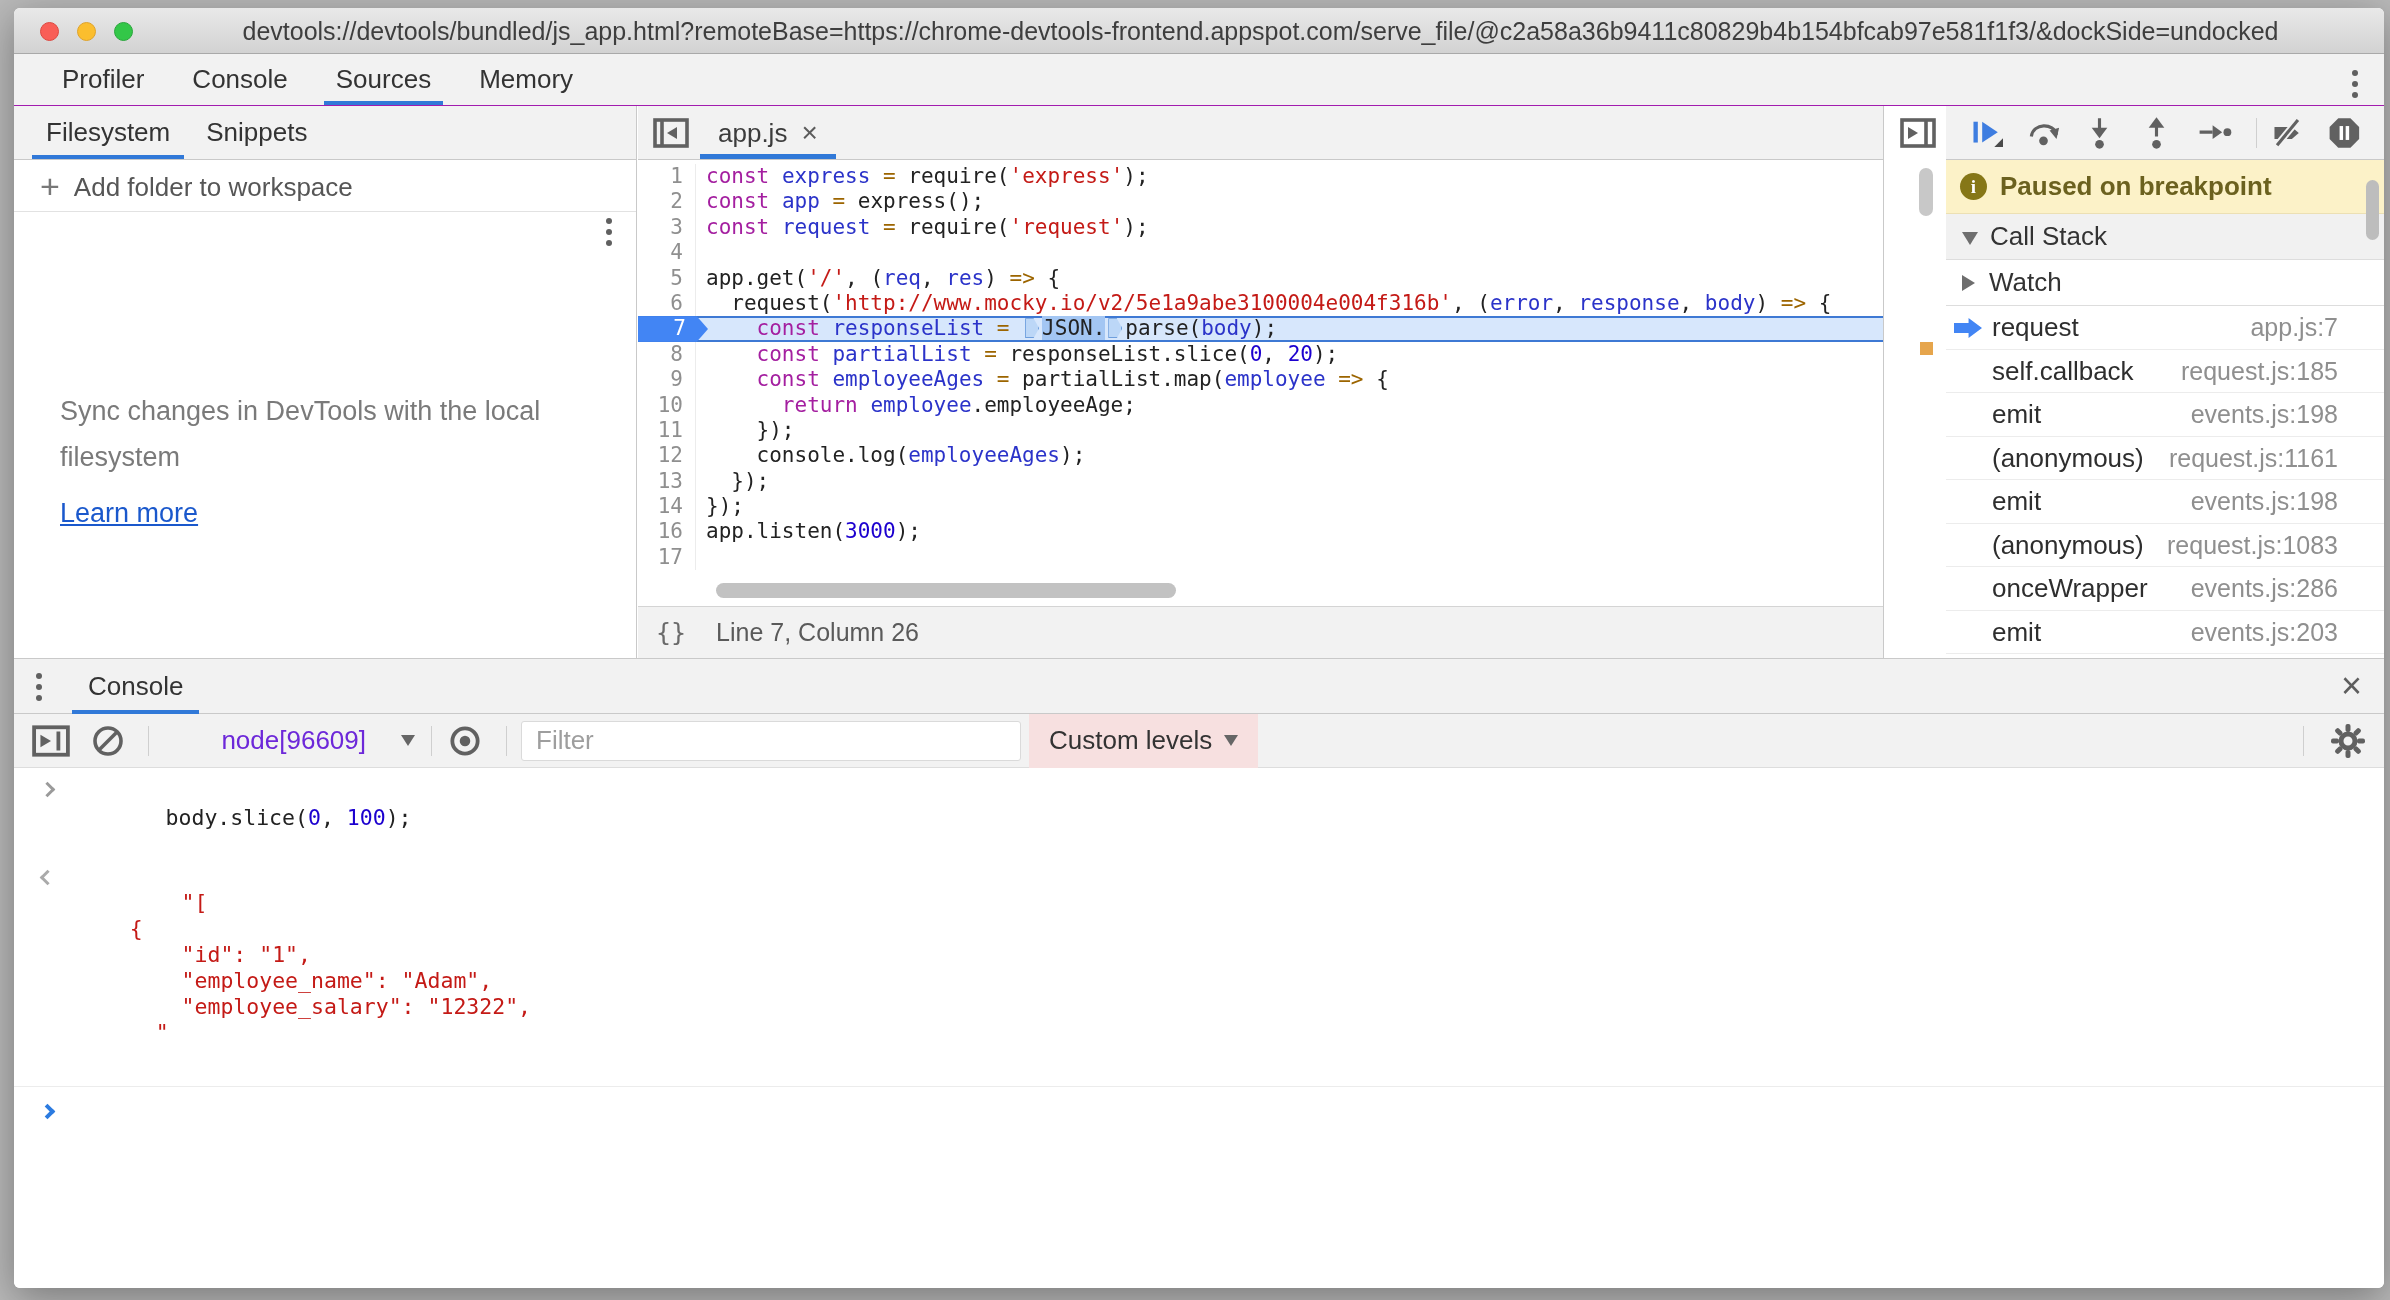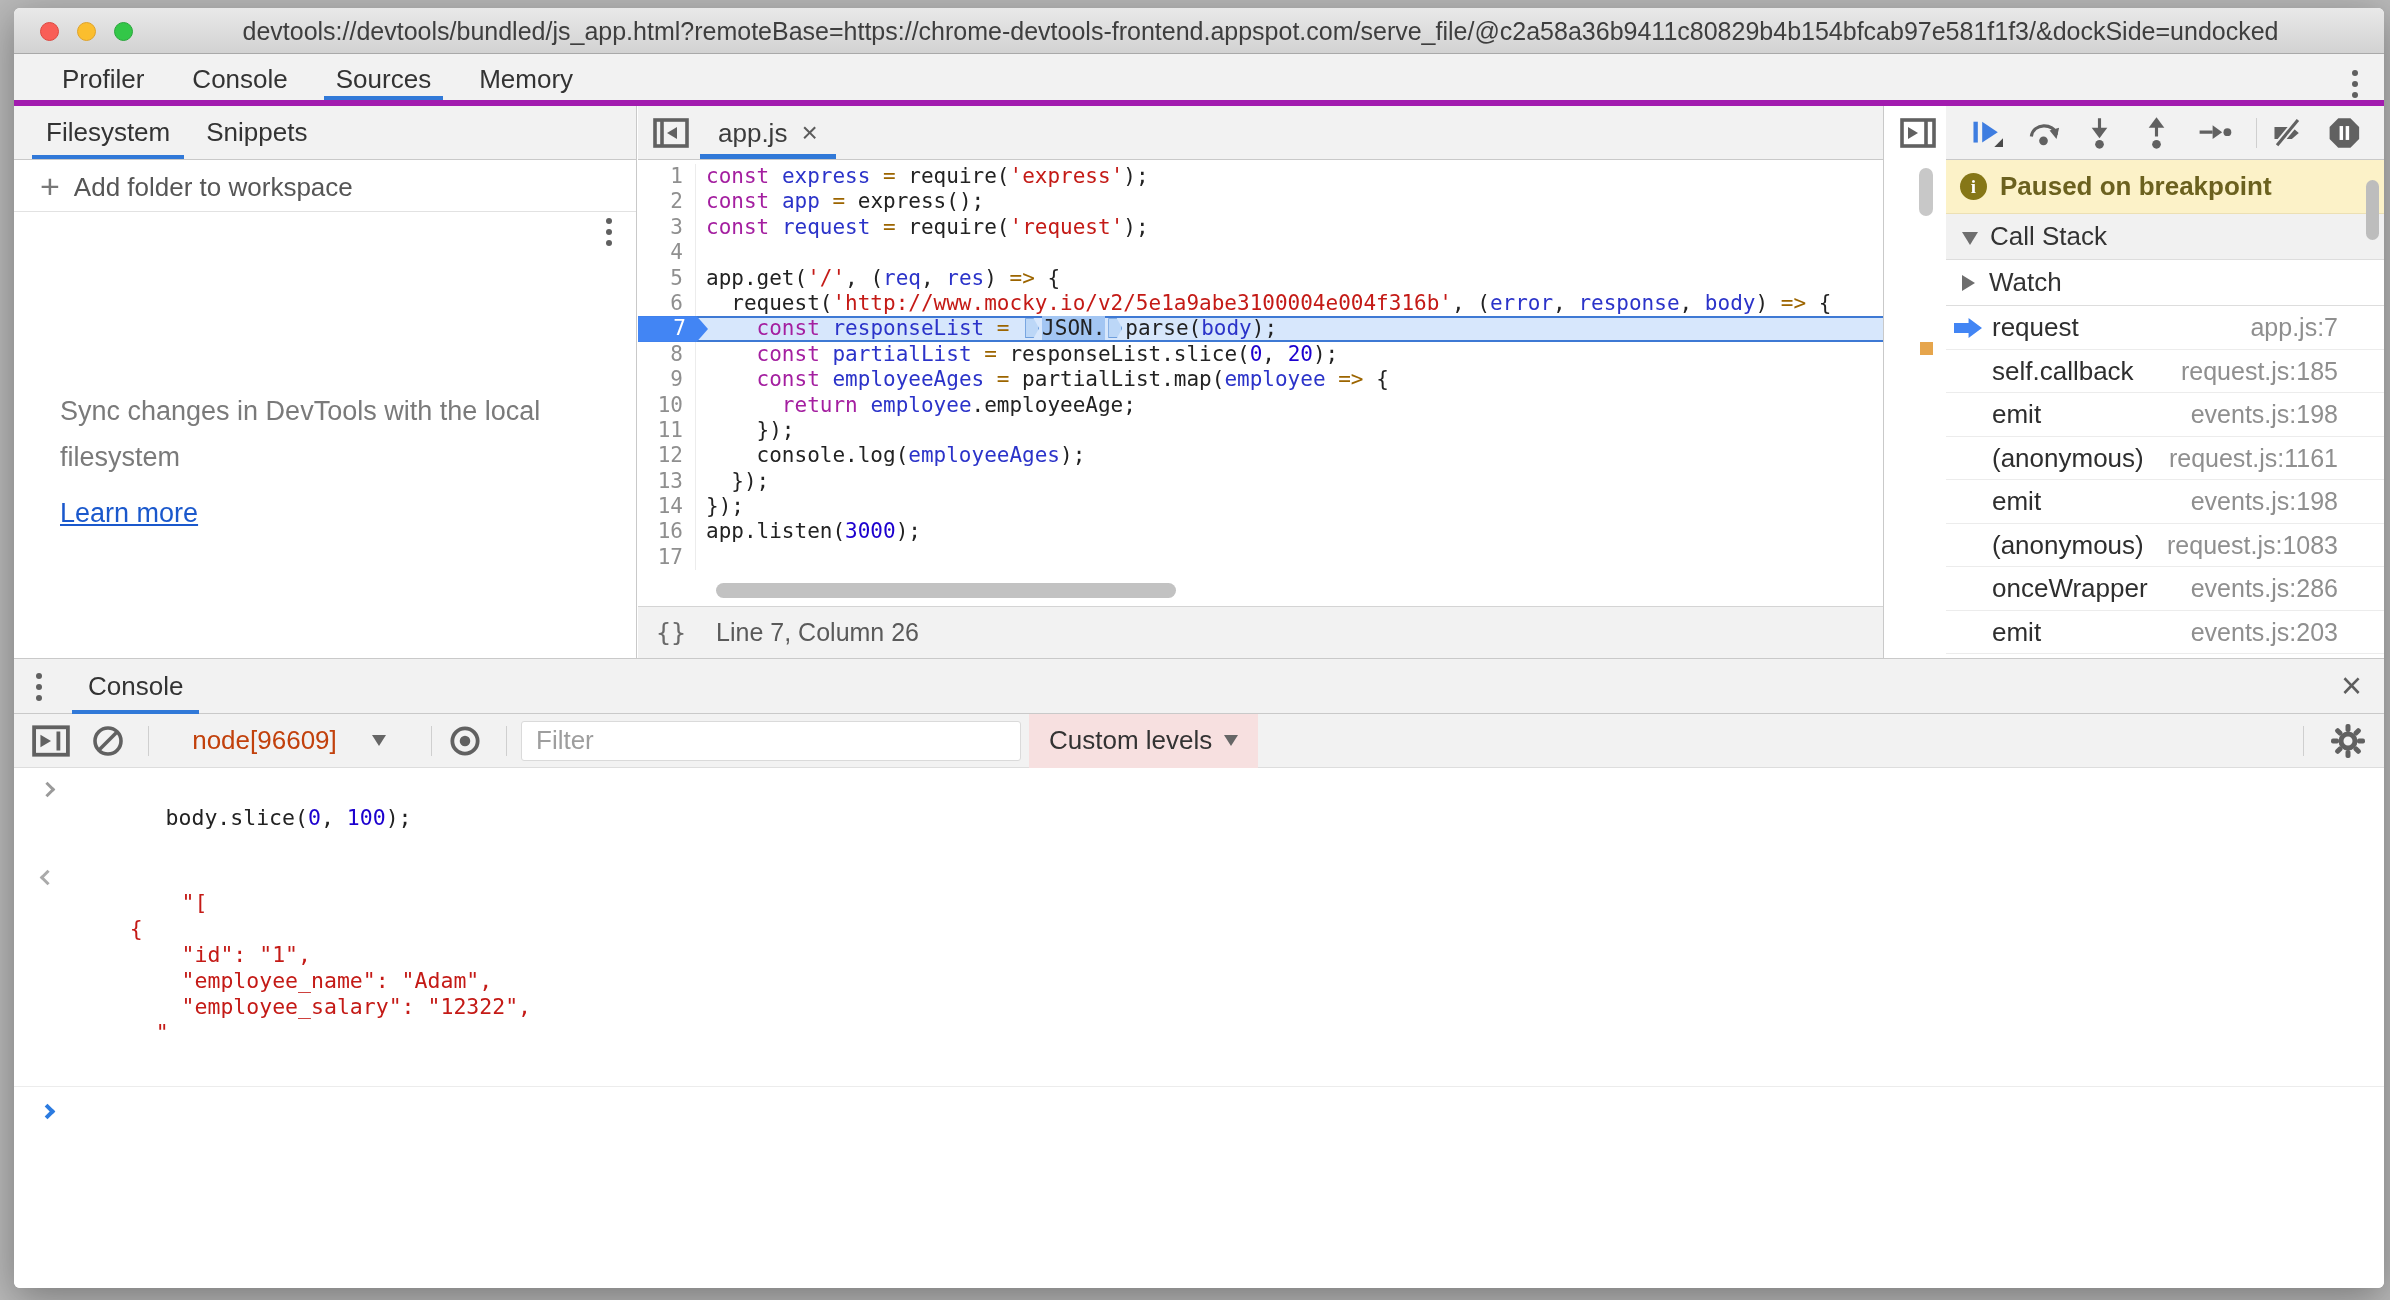--- a/index.html
+++ b/index.html
@@ -15,21 +15,21 @@
     background:linear-gradient(#e9e9e9,#d2d2d2); border-bottom:1px solid #a9a9a9; }
   .tl { position:absolute; top:14px; width:19px; height:19px; border-radius:50%; }
   .tl.red{ left:26px; background:#f95e57; border:1px solid #dd4840; }
   .tl.yel{ left:63px; background:#fbbe2e; border:1px solid #dfa32b; }
   .tl.grn{ left:100px; background:#33c748; border:1px solid #2aa63c; }
   .title { position:absolute; left:135px; right:12px; top:0; height:46px; line-height:46px;
     font-size:25px; color:#3e3e3e; text-align:center; white-space:nowrap; overflow:hidden; }
 
   
   .maintabs { position:absolute; top:46px; left:0; width:100%; height:52px;
-    background:#f2f2f2; border-bottom:6px solid #a21caf; display:flex; padding-left:24px; }
+    background:#f2f2f2; border-bottom:1px solid #a21caf; display:flex; padding-left:24px; }
   .mtab { position:relative; line-height:50px; padding:0 24px; font-size:26px; color:#333; cursor:default; }
   .mtab.active::after { content:""; position:absolute; left:12px; right:12px; bottom:0; height:4px; background:#3179d8; }
   .kebab { position:absolute; display:flex; flex-direction:column; gap:5px; width:6px; }
   .kebab i { width:6px; height:6px; border-radius:50%; background:#606060; }
   .kebab.main { right:26px; top:62px; }
 
   
   .topsec { position:absolute; top:98px; left:0; width:2370px; height:552px; background:#fff; }
   .lpanel { position:absolute; left:0; top:0; width:623px; height:552px; border-right:1px solid #c9c9c9; }
   .editor { position:absolute; left:624px; top:0; width:1246px; height:552px; border-right:1px solid #c9c9c9; }
@@ -100,21 +100,21 @@
   
   .consolep { position:absolute; top:650px; left:0; width:2370px; height:630px; border-top:1px solid #c9c9c9; background:#fff; }
   .chead { position:relative; height:55px; background:#f2f2f2; border-bottom:1px solid #c9c9c9; }
   .kebab.ch { left:22px; top:14px; position:absolute; }
   .ctab { position:absolute; left:58px; top:0; height:55px; line-height:55px; padding:0 16px; font-size:26px; color:#333; }
   .ctab::after { content:""; position:absolute; left:0; right:0; bottom:0; height:4px; background:#3179d8; }
   .cclose { position:absolute; right:22px; top:6px; font-size:36px; color:#5e5e5e; }
 
   .ctoolbar { position:relative; height:54px; background:#f2f2f2; border-bottom:1px solid #ddd; display:flex; align-items:center; padding-left:18px; }
   .ctoolbar .mr { margin-right:20px; }
-  .ctx { width:252px; display:flex; align-items:center; justify-content:center; font-size:26px; color:#c2410c; margin-right:14px;gap:35px; }
+  .ctx { width:252px; display:flex; align-items:center; justify-content:flex-end; font-size:26px; color:#6d28d9; margin-right:14px;gap:35px; }
   .dd { width:0; height:0; border-top:11px solid #666; border-left:7px solid transparent; border-right:7px solid transparent; }
   .filter { width:500px; height:40px; border:1px solid #dadada; border-radius:3px; background:#fff; font-size:26px; color:#333;
     padding:0 14px; outline:none; margin-right:8px; font-family:"Liberation Sans", sans-serif; }
   .filter::placeholder { color:#9e9e9e; }
   .clevels { height:54px; background:#f7e0e0; display:flex; align-items:center; gap:12px; padding:0 20px; font-size:26px; color:#333; }
   .gear { position:absolute; right:18px; top:9px; }
   .ctooldiv { position:absolute; right:80px; top:12px; width:1px; height:30px; background:#cfcfcf; }
 
   .cout { padding-top:8px; font-family:"DejaVu Sans Mono", monospace; font-size:21.5px; }
   .crow { position:relative; padding-left:64px; white-space:pre; }

